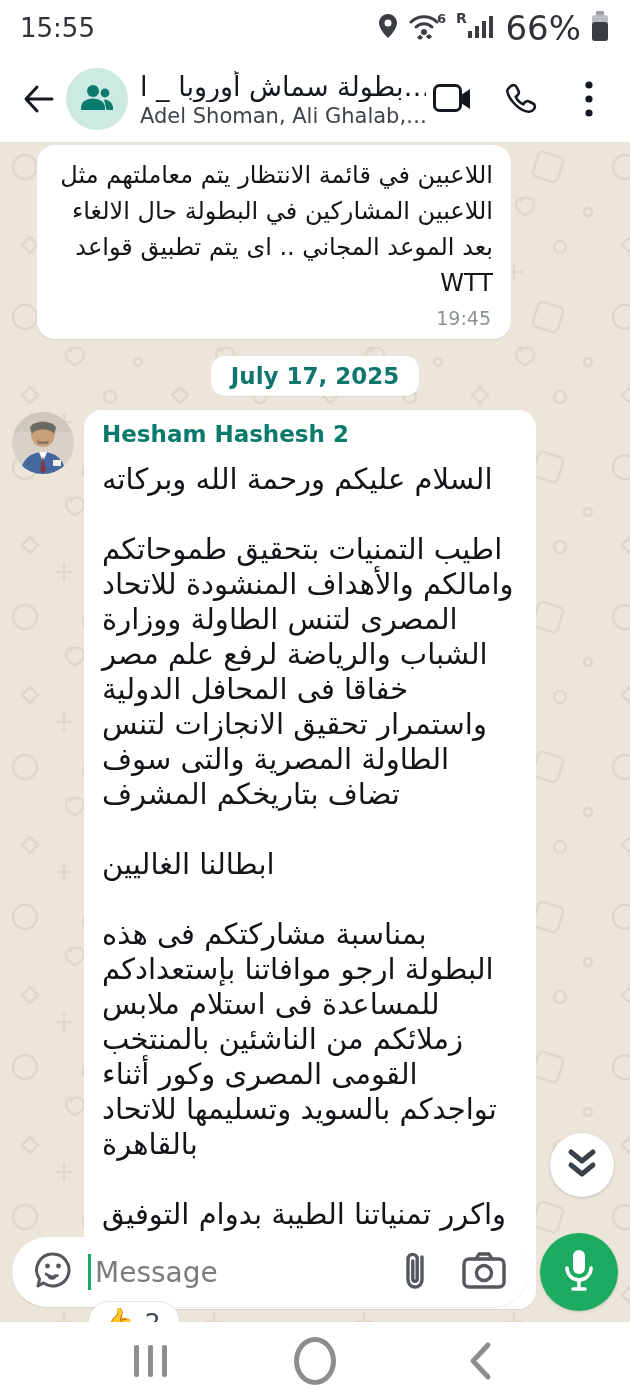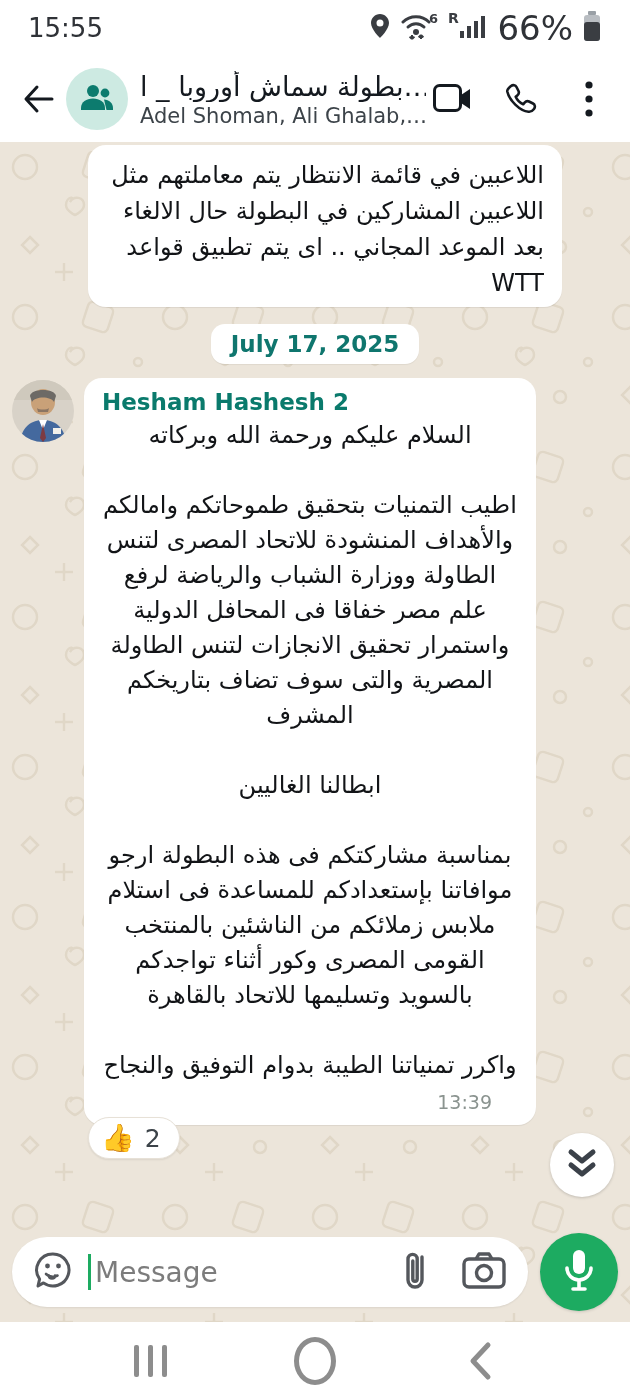--- a/index.html
+++ b/index.html
@@ -3,51 +3,51 @@
 <meta charset="utf-8">
 <style>
   html,body{margin:0;padding:0;}
   body{
     width:630px;height:1400px;position:relative;overflow:hidden;
     background:#ffffff;font-family:"DejaVu Sans",sans-serif;
     -webkit-font-smoothing:antialiased;
   }
   
   .statusbar{position:absolute;top:0;left:0;right:0;height:56px;
-    display:flex;align-items:center;justify-content:space-between;padding:0 28px;box-sizing:border-box;text-align:center;}
+    display:flex;align-items:center;justify-content:space-between;padding:0 20px;box-sizing:border-box;text-align:center;}
   .statusbar .time{font-size:26px;color:#2f3237;}
   .statusbar .right{display:flex;align-items:center;gap:9px;}
   .statusbar .pct{font-size:34px;color:#2f3237;}
   
   .header{position:absolute;top:56px;left:0;right:0;height:86px;background:#fff;
     display:flex;align-items:center;padding:0 14px 0 16px;box-sizing:border-box;}
   .back{width:44px;height:44px;display:flex;align-items:center;justify-content:center;}
   .gavatar{width:62px;height:62px;border-radius:50%;background:#cdeae2;
     display:flex;align-items:center;justify-content:center;margin:0 12px 0 6px;flex:none;}
   .htxt{flex:1;min-width:0;overflow:hidden;}
   .htitle{font-size:27px;color:#14191f;white-space:nowrap;overflow:hidden;}
   .hsub{font-size:21px;color:#3c4349;white-space:nowrap;overflow:hidden;margin-top:2px;}
   .hactions{display:flex;align-items:center;gap:14px;}
   .hbtn{width:54px;height:54px;display:flex;align-items:center;justify-content:center;}
   
   .chat{position:absolute;top:142px;left:0;right:0;bottom:78px;background:#ece5da;overflow:hidden;}
   .doodle{position:absolute;inset:0;}
   .chatflow{position:absolute;inset:0;padding-top:3px;}
   .bubble{background:#fff;border-radius:18px;box-shadow:0 1px 1px rgba(0,0,0,.07);
     position:relative;box-sizing:border-box;}
-  .b1{margin-left:88px;width:474px;padding:12px 18px 6px 18px;}
+  .b1{margin-left:37px;width:474px;padding:12px 18px 6px 18px;}
   .msgtext{direction:rtl;text-align:right;font-size:24px;line-height:36px;color:#121417;}
   .stamp{text-align:right;font-size:19px;color:#8a938f;line-height:26px;padding:4px 2px 2px 0;}
   .datepill{width:max-content;margin:17px auto 14px auto;background:#fff;border-radius:14px;
     padding:7px 20px;font-size:23px;font-weight:bold;color:#0f766e;box-shadow:0 1px 1px rgba(0,0,0,.06);}
   .msg2row{position:relative;margin-top:4px;}
   .pavatar{position:absolute;left:12px;top:2px;width:62px;height:62px;border-radius:50%;overflow:hidden;flex:none;}
   .b2{margin-left:84px;width:452px;padding:8px 18px 6px 18px;}
   .sender{direction:ltr;text-align:left;font-size:23px;font-weight:bold;color:#0a7a6c;line-height:32px;}
-  .para{direction:rtl;text-align:center;font-size:24px;line-height:35px;color:#121417;margin:0 0 35px 0;}
+  .para{direction:rtl;text-align:left;font-size:29px;line-height:35px;color:#121417;margin:12px 0 35px 0;}
   .para.last{margin-bottom:0;}
   .stamp2{text-align:right;font-size:19px;color:#8a938f;line-height:26px;padding:6px 26px 4px 0;}
   .reaction{position:relative;z-index:2;margin:-8px 0 0 88px;width:max-content;
     background:#fff;border:1px solid #e7e1d7;border-radius:26px;padding:5px 18px 5px 12px;
     display:flex;align-items:center;gap:10px;box-shadow:0 1px 2px rgba(0,0,0,.08);}
   .reaction .emo{font-size:27px;line-height:30px;}
   .reaction .cnt{font-size:25px;color:#3c4349;}
   .scrolldown{position:absolute;right:16px;top:991px;width:64px;height:64px;border-radius:50%;
     background:#fff;box-shadow:0 1px 3px rgba(0,0,0,.18);display:flex;align-items:center;justify-content:center;}
   
@@ -166,20 +166,21 @@
         </g>
       </pattern>
     </defs>
     <rect width="630" height="1180" fill="url(#doodle)"></rect>
   </svg>
 
   <div class="chatflow">
 
     <div class="bubble b1">
       <div class="msgtext">اللاعبين في قائمة الانتظار يتم معاملتهم مثل اللاعبين المشاركين في البطولة حال الالغاء بعد الموعد المجاني .. اى يتم تطبيق قواعد WTT</div>
+      <div class="stamp">19:45</div>
     </div>
 
     <div class="datepill">July 17, 2025</div>
 
     <div class="msg2row">
       <div class="pavatar">
         <svg width="62" height="62" viewBox="0 0 62 62">
           <rect width="62" height="62" fill="#d8d2c8"></rect>
           <rect x="0" y="0" width="62" height="20" fill="#cfc9bd"></rect>
           <ellipse cx="31" cy="22" rx="12" ry="13" fill="#c9a178"></ellipse>

